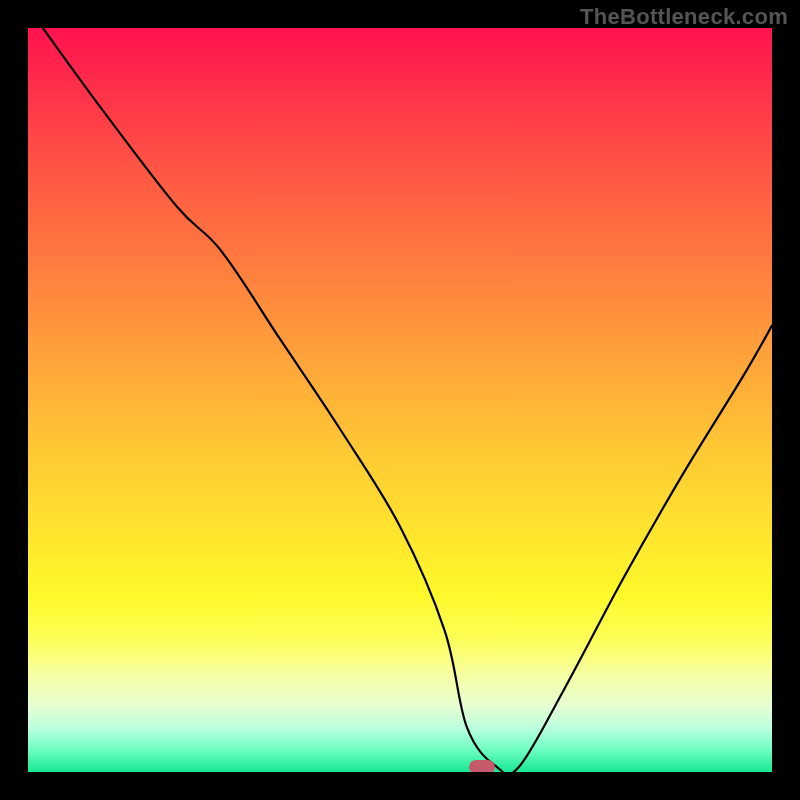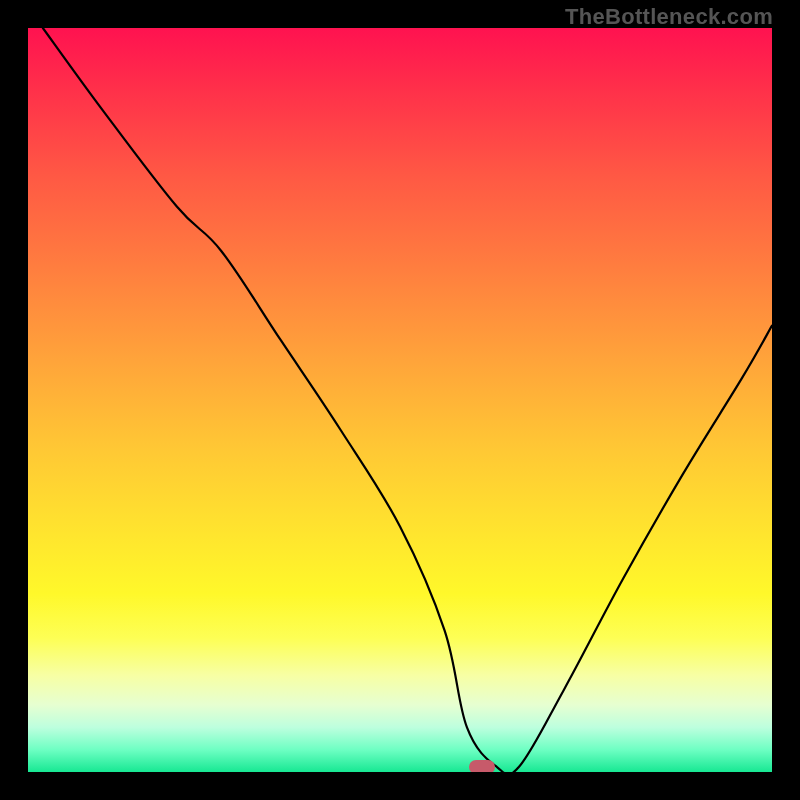--- a/index.html
+++ b/index.html
@@ -13,21 +13,21 @@
   }
   .frame {
     position: relative;
     width: 800px;
     height: 800px;
     background: #000;
   }
   .watermark {
     position: absolute;
     top: 4px;
-    right: 27px;
+    right: 12px;
     color: #555;
     font-size: 22px;
     font-weight: 600;
     letter-spacing: 0.3px;
     z-index: 10;
   }
   .plot-area {
     position: absolute;
     left: 28px;
     top: 28px;

